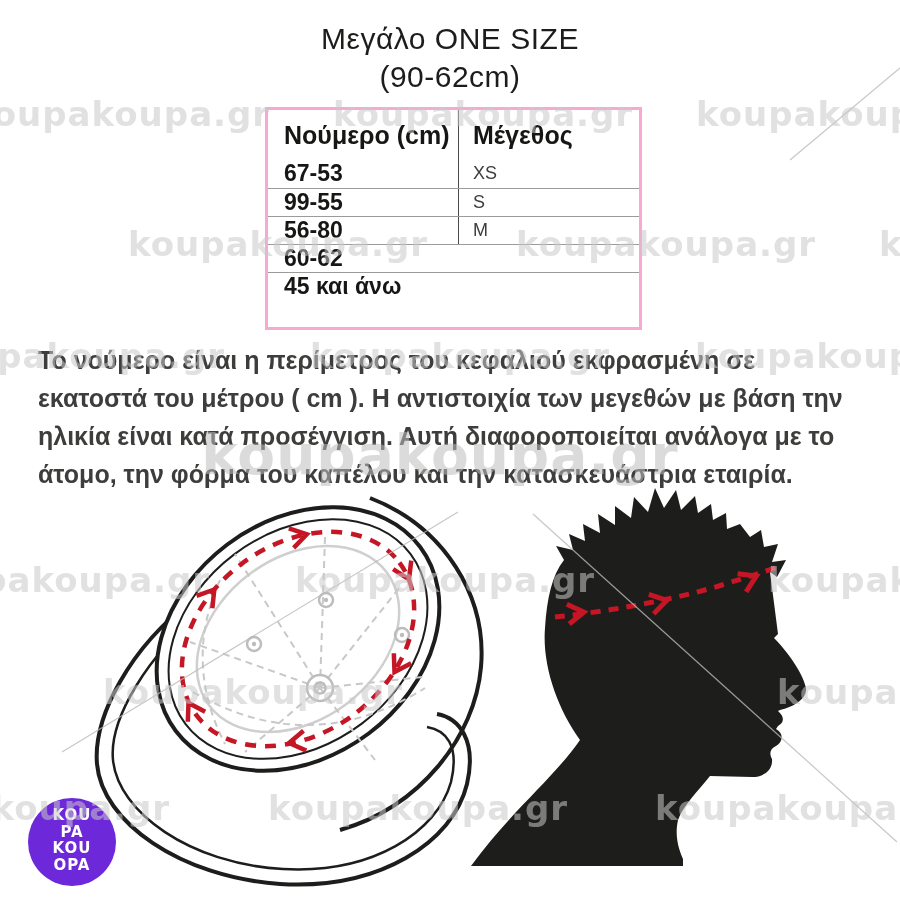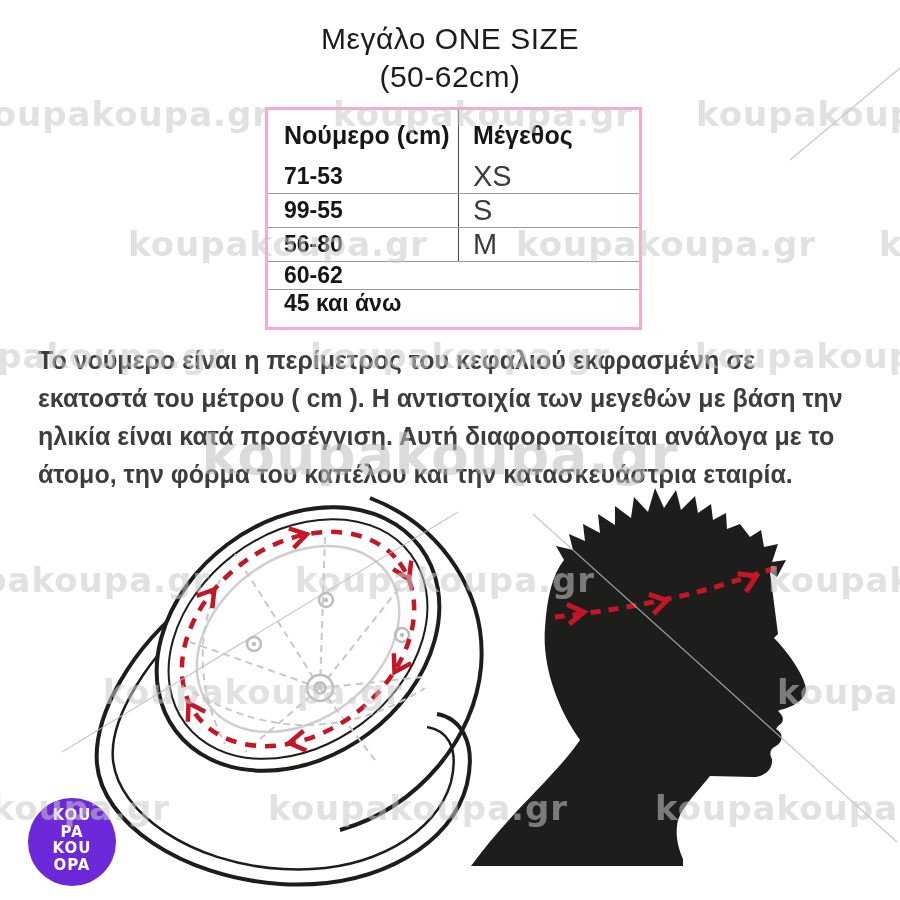--- a/index.html
+++ b/index.html
@@ -13,21 +13,21 @@
   .title-line { font-size:30px; line-height:38px; font-weight:400; color:#1c1c1b; letter-spacing:0.5px; }
   
   .size-table {
     position:absolute; left:265px; top:107px; width:377px; height:223px;
     border:3px solid #f9a8d4; z-index:1; display:grid;
     grid-template-rows:50px repeat(6, 1fr); background:transparent;
   }
   .t-row { display:grid; grid-template-columns:190px 1fr; align-items:center; }
   .t-row.sep { border-top:1px solid #9b9b9b; }
   .t-cell-num { padding-left:16px; font-size:23px; font-weight:700; color:#161615; }
-  .t-cell-size { padding-left:14px; font-size:29px; font-weight:400; color:#3c3c3b;
+  .t-cell-size { padding-left:14px; font-size:18px; font-weight:400; color:#3c3c3b;
                  border-left:1px solid #4a4a4a; height:100%; display:flex; align-items:center; }
   .t-head .t-cell-num { font-size:25px; }
   .t-head .t-cell-size { font-size:25px; font-weight:700; color:#161615; }
   
   .description {
     position:absolute; left:38px; top:341px; width:824px; z-index:1;
     font-size:25px; line-height:38px; text-align:left; color:#3d3d3c; font-weight:700;
   }
   
   .cap-svg  { position:absolute; left:85px;  top:492px; width:420px; height:418px; z-index:1; }
@@ -54,30 +54,30 @@
   }
   .wm-lines { position:absolute; inset:0; width:900px; height:900px; }
 </style>
 </head>
 <body>
 
 <div id="stage">
 
   <div class="title-block">
     <div class="title-line">Μεγάλο ONE SIZE</div>
-    <div class="title-line">(50-62cm)</div>
+    <div class="title-line">(90-62cm)</div>
   </div>
 
   <div class="size-table">
     <div class="t-row t-head">
       <div class="t-cell-num">Νούμερο (cm)</div>
       <div class="t-cell-size">Μέγεθος</div>
     </div>
     <div class="t-row">
-      <div class="t-cell-num">71-53</div>
+      <div class="t-cell-num">67-53</div>
       <div class="t-cell-size">XS</div>
     </div>
     <div class="t-row sep">
       <div class="t-cell-num">99-55</div>
       <div class="t-cell-size">S</div>
     </div>
     <div class="t-row sep">
       <div class="t-cell-num">56-80</div>
       <div class="t-cell-size">M</div>
     </div>

